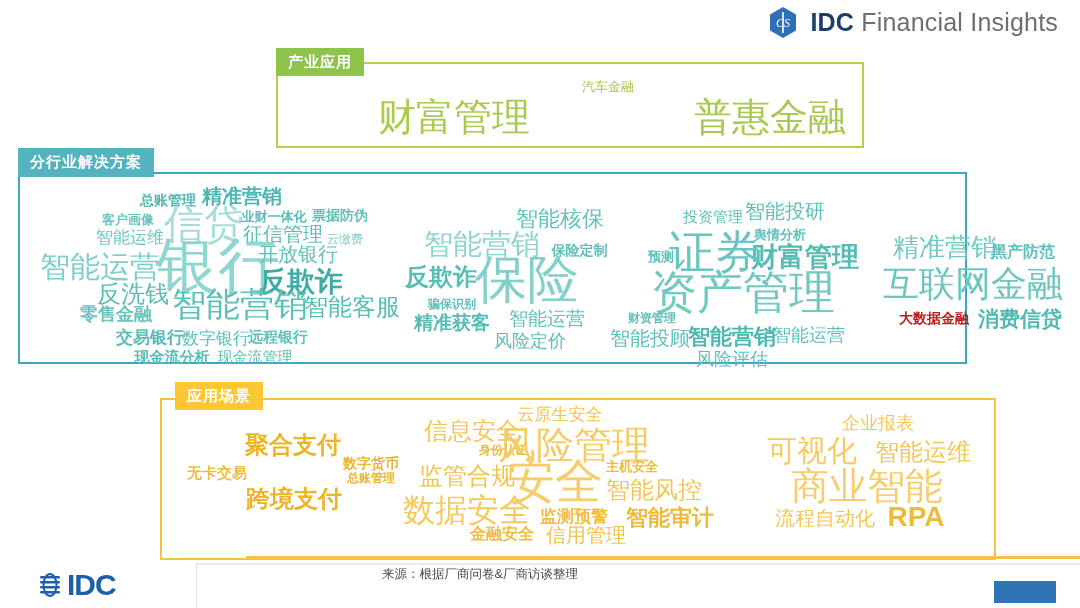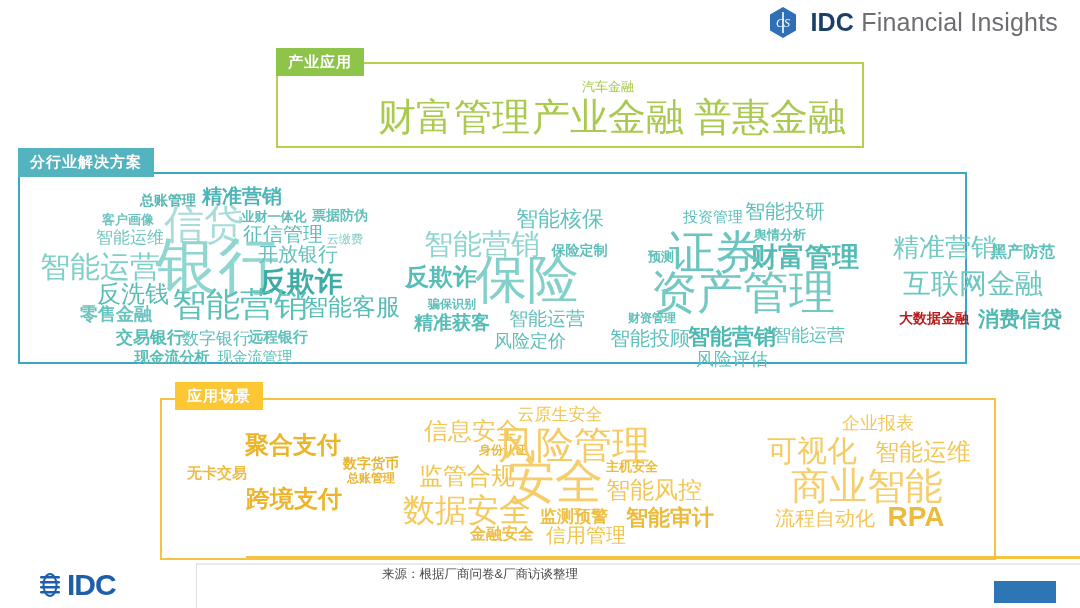--- a/index.html
+++ b/index.html
@@ -73,21 +73,20 @@
         <path d="M15 6 L15 27" stroke="#ffffff" stroke-width="1.6" fill="none"></path>
       </svg>
     </span>
     <span class="brand-text"><b>IDC</b><span> Financial Insights</span></span>
   </div>
 
   <div class="section" id="sec-industry">
     <div class="cloud" id="cloud-industry">
         <span class="w" style="left: 176px; top: 53px; font-size: 38px; color: rgb(169, 201, 79); font-weight: normal;">财富管理</span>
         <span class="w" style="left: 330px; top: 22px; font-size: 13px; color: rgb(169, 201, 79); font-weight: normal;">汽车金融</span>
-        <span class="w" style="left: 330px; top: 53px; font-size: 38px; color: rgb(169, 201, 79); font-weight: normal;">产业金融</span>
         <span class="w" style="left: 492px; top: 53px; font-size: 38px; color: rgb(169, 201, 79); font-weight: normal;">普惠金融</span>
       </div>
   </div>
   <div class="badge" id="badge-industry">产业应用</div>
 
   <div class="section" id="sec-solutions">
     <div class="cloud" id="cloud-solutions">
         <span class="w" style="left: 148px; top: 26px; font-size: 14px; color: rgb(87, 182, 179); font-weight: bold;">总账管理</span>
         <span class="w" style="left: 222px; top: 22px; font-size: 20px; color: rgb(78, 181, 183); font-weight: bold;">精准营销</span>
         <span class="w" style="left: 108px; top: 45px; font-size: 13px; color: rgb(108, 195, 192); font-weight: bold;">客户画像</span>
@@ -126,21 +125,21 @@
         <span class="w" style="left: 785px; top: 83px; font-size: 27px; color: rgb(84, 187, 181); font-weight: bold;">财富管理</span>
         <span class="w" style="left: 695px; top: 78px; font-size: 46px; color: rgb(106, 197, 192); font-weight: normal;">证券</span>
         <span class="w" style="left: 723px; top: 118px; font-size: 46px; color: rgb(114, 200, 195); font-weight: normal;">资产管理</span>
         <span class="w" style="left: 632px; top: 144px; font-size: 12px; color: rgb(92, 191, 185); font-weight: bold;">财资管理</span>
         <span class="w" style="left: 630px; top: 164px; font-size: 20px; color: rgb(94, 192, 186); font-weight: normal;">智能投顾</span>
         <span class="w" style="left: 712px; top: 163px; font-size: 22px; color: rgb(79, 184, 178); font-weight: bold;">智能营销</span>
         <span class="w" style="left: 789px; top: 161px; font-size: 18px; color: rgb(94, 192, 186); font-weight: normal;">智能运营</span>
         <span class="w" style="left: 712px; top: 185px; font-size: 18px; color: rgb(94, 192, 186); font-weight: normal;">风险评估</span>
         <span class="w" style="left: 925px; top: 73px; font-size: 26px; color: rgb(115, 201, 195); font-weight: normal;">精准营销</span>
         <span class="w" style="left: 1003px; top: 78px; font-size: 16px; color: rgb(94, 192, 186); font-weight: bold;">黑产防范</span>
-        <span class="w" style="left: 953px; top: 110px; font-size: 28px; color: rgb(110, 198, 192); font-weight: normal;">互联网金融</span>
+        <span class="w" style="left: 953px; top: 110px; font-size: 36px; color: rgb(110, 198, 192); font-weight: normal;">互联网金融</span>
         <span class="w" style="left: 914px; top: 144px; font-size: 14px; color: #b91c1c; font-weight: bold;">大数据金融</span>
         <span class="w" style="left: 1000px; top: 144px; font-size: 21px; color: rgb(78, 184, 178); font-weight: bold;">消费信贷</span>
       </div>
   </div>
   <div class="badge" id="badge-solutions">分行业解决方案</div>
 
   <div class="section" id="sec-scenarios">
     <div class="cloud" id="cloud-scenarios">
         <span class="w" style="left: 131px; top: 45px; font-size: 24px; color: rgb(236, 180, 41); font-weight: bold;">聚合支付</span>
         <span class="w" style="left: 55px; top: 72px; font-size: 15px; color: rgb(238, 188, 70); font-weight: bold;">无卡交易</span>

